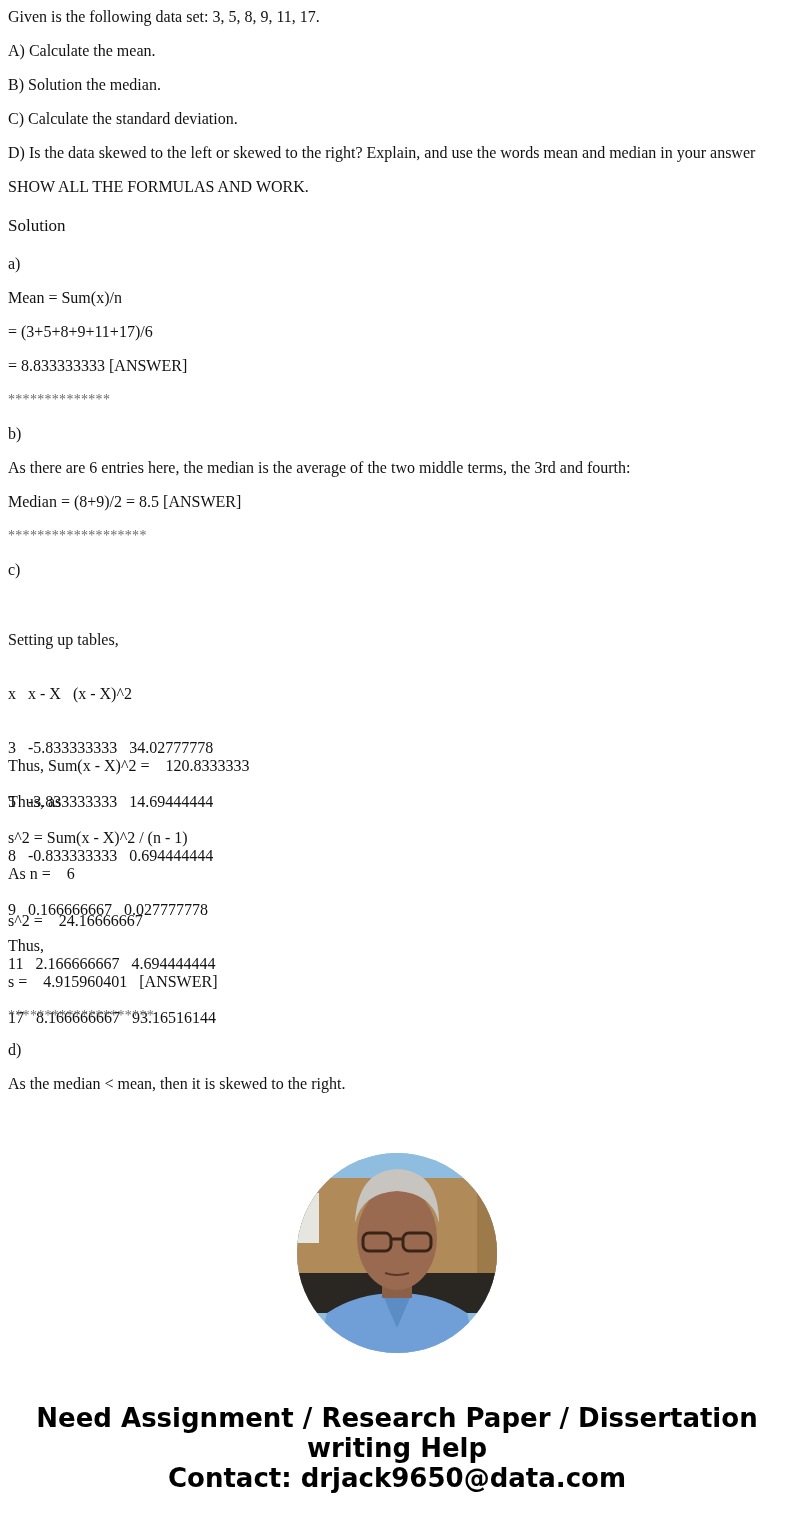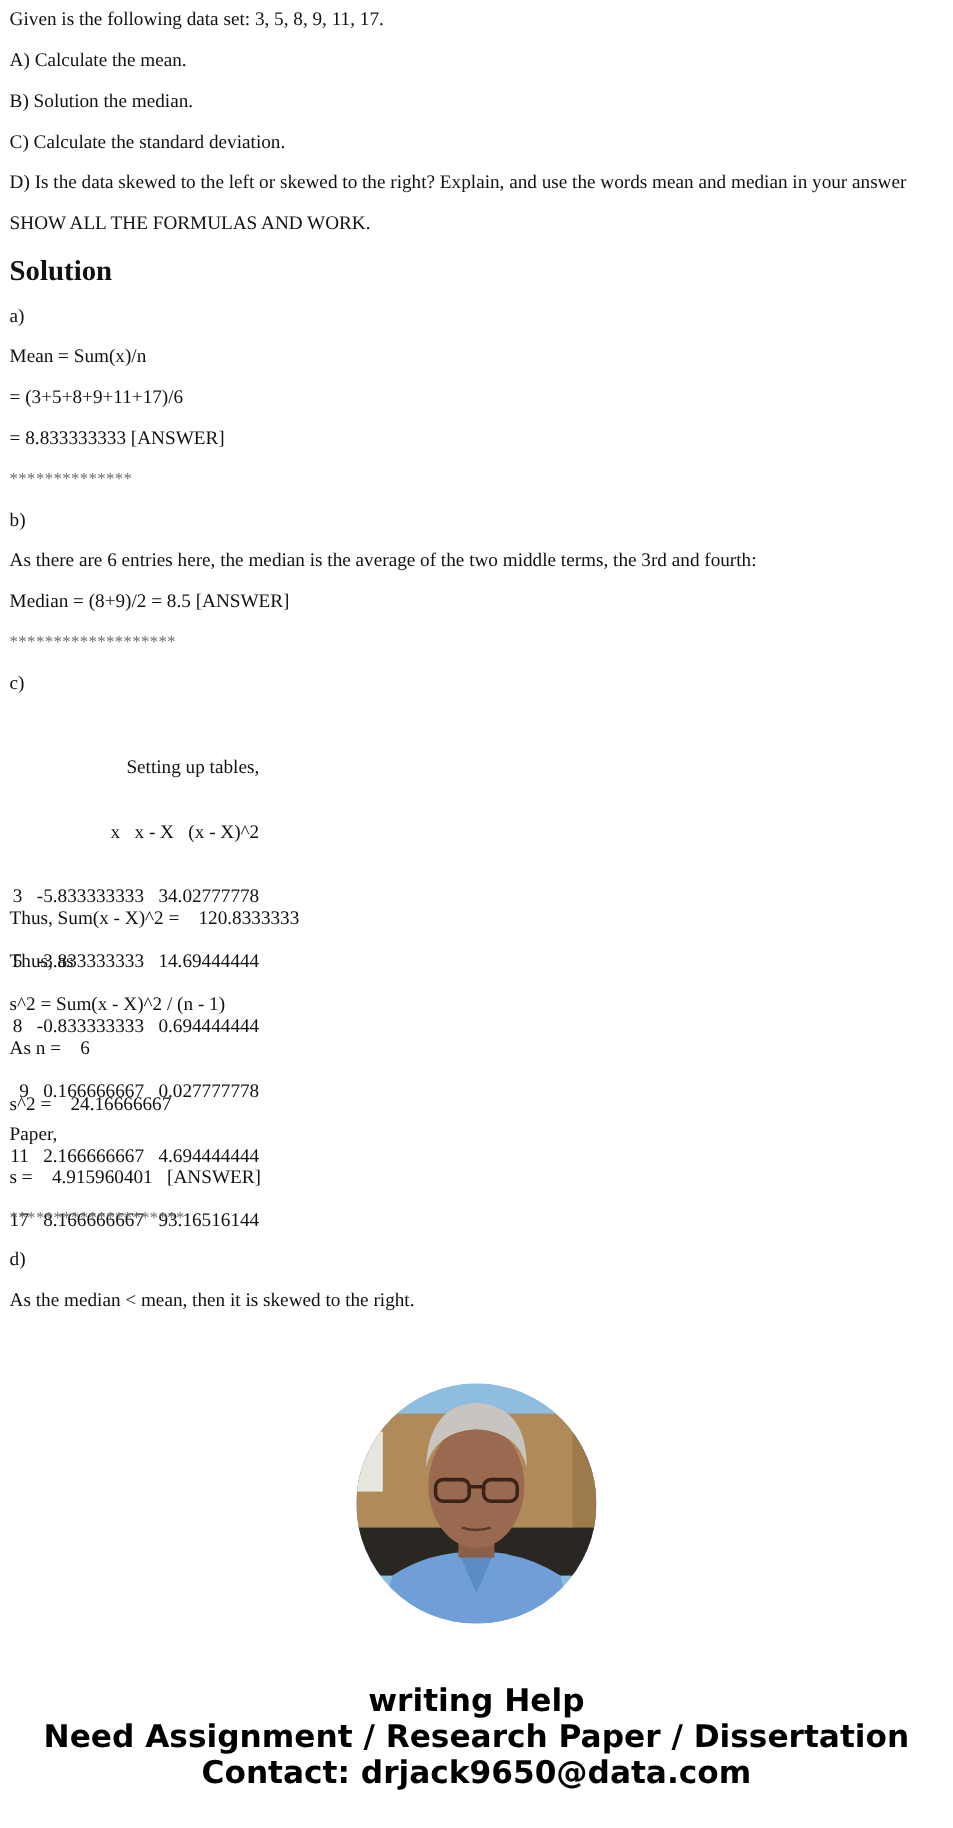--- a/index.html
+++ b/index.html
@@ -25,36 +25,35 @@
     .para {
       position: absolute;
       left: 0;
       white-space: pre;
       line-height: 18px;
       margin: 0;
     }
     .heading {
       position: absolute;
       left: 0;
-      font-weight: bold;
-      font-size: 24px;
+      font-weight: normal;
+      font-size: 17px;
       line-height: 22px;
       margin: 0;
     }
     .stars {
       color: #6a6a6a;
       font-size: 14px;
       letter-spacing: 0.3px;
     }
     .table-block {
       position: absolute;
       left: 0;
       line-height: 18px;
       white-space: pre;
-      text-align: right;
     }
     .avatar {
       position: absolute;
       left: 297px;
       top: 1153px;
       width: 200px;
       height: 200px;
       border-radius: 50%;
       overflow: hidden;
       background: #8eb4d6;
@@ -107,21 +106,21 @@
     <div>9   0.166666667   0.027777778</div>
     <div>11   2.166666667   4.694444444</div>
     <div>17   8.166666667   93.16516144</div>
   </div>
 
   <p class="para" style="top:757px">Thus, Sum(x - X)^2 =    120.8333333</p>
   <p class="para" style="top:793px">Thus, as</p>
   <p class="para" style="top:829px">s^2 = Sum(x - X)^2 / (n - 1)</p>
   <p class="para" style="top:865px">As n =    6</p>
   <p class="para" style="top:912px">s^2 =    24.16666667</p>
-  <p class="para" style="top:937px">Paper,</p>
+  <p class="para" style="top:937px">Thus,</p>
   <p class="para" style="top:973px">s =    4.915960401   [ANSWER]</p>
   <p class="para stars" style="top:1007px">********************</p>
 
   <p class="para" style="top:1041px">d)</p>
   <p class="para" style="top:1075px">As the median &lt; mean, then it is skewed to the right.</p>
 </div>
 
 <div class="avatar">
   <svg width="200" height="200" viewBox="0 0 200 200">
     <rect x="0" y="0" width="200" height="200" fill="#8fbde0"></rect>
@@ -135,16 +134,16 @@
     <ellipse cx="100" cy="85" rx="40" ry="52" fill="#9a6a50"></ellipse>
     <path d="M58,70 Q60,18 100,16 Q142,18 142,70 Q135,40 100,38 Q65,40 58,70 Z" fill="#c8c4c0"></path>
     <rect x="66" y="80" width="28" height="18" rx="6" fill="none" stroke="#3a2418" stroke-width="3"></rect>
     <rect x="106" y="80" width="28" height="18" rx="6" fill="none" stroke="#3a2418" stroke-width="3"></rect>
     <line x1="94" y1="86" x2="106" y2="86" stroke="#3a2418" stroke-width="3"></line>
     <path d="M88,120 Q100,124 112,120" stroke="#5a3828" stroke-width="2" fill="none"></path>
   </svg>
 </div>
 
 <div class="promo">
+  <div>Need Assignment / Research Paper / Dissertation</div>
   <div>writing Help</div>
-  <div>Need Assignment / Research Paper / Dissertation</div>
   <div>Contact: drjack9650@data.com</div>
 </div>
 
 </body></html>

